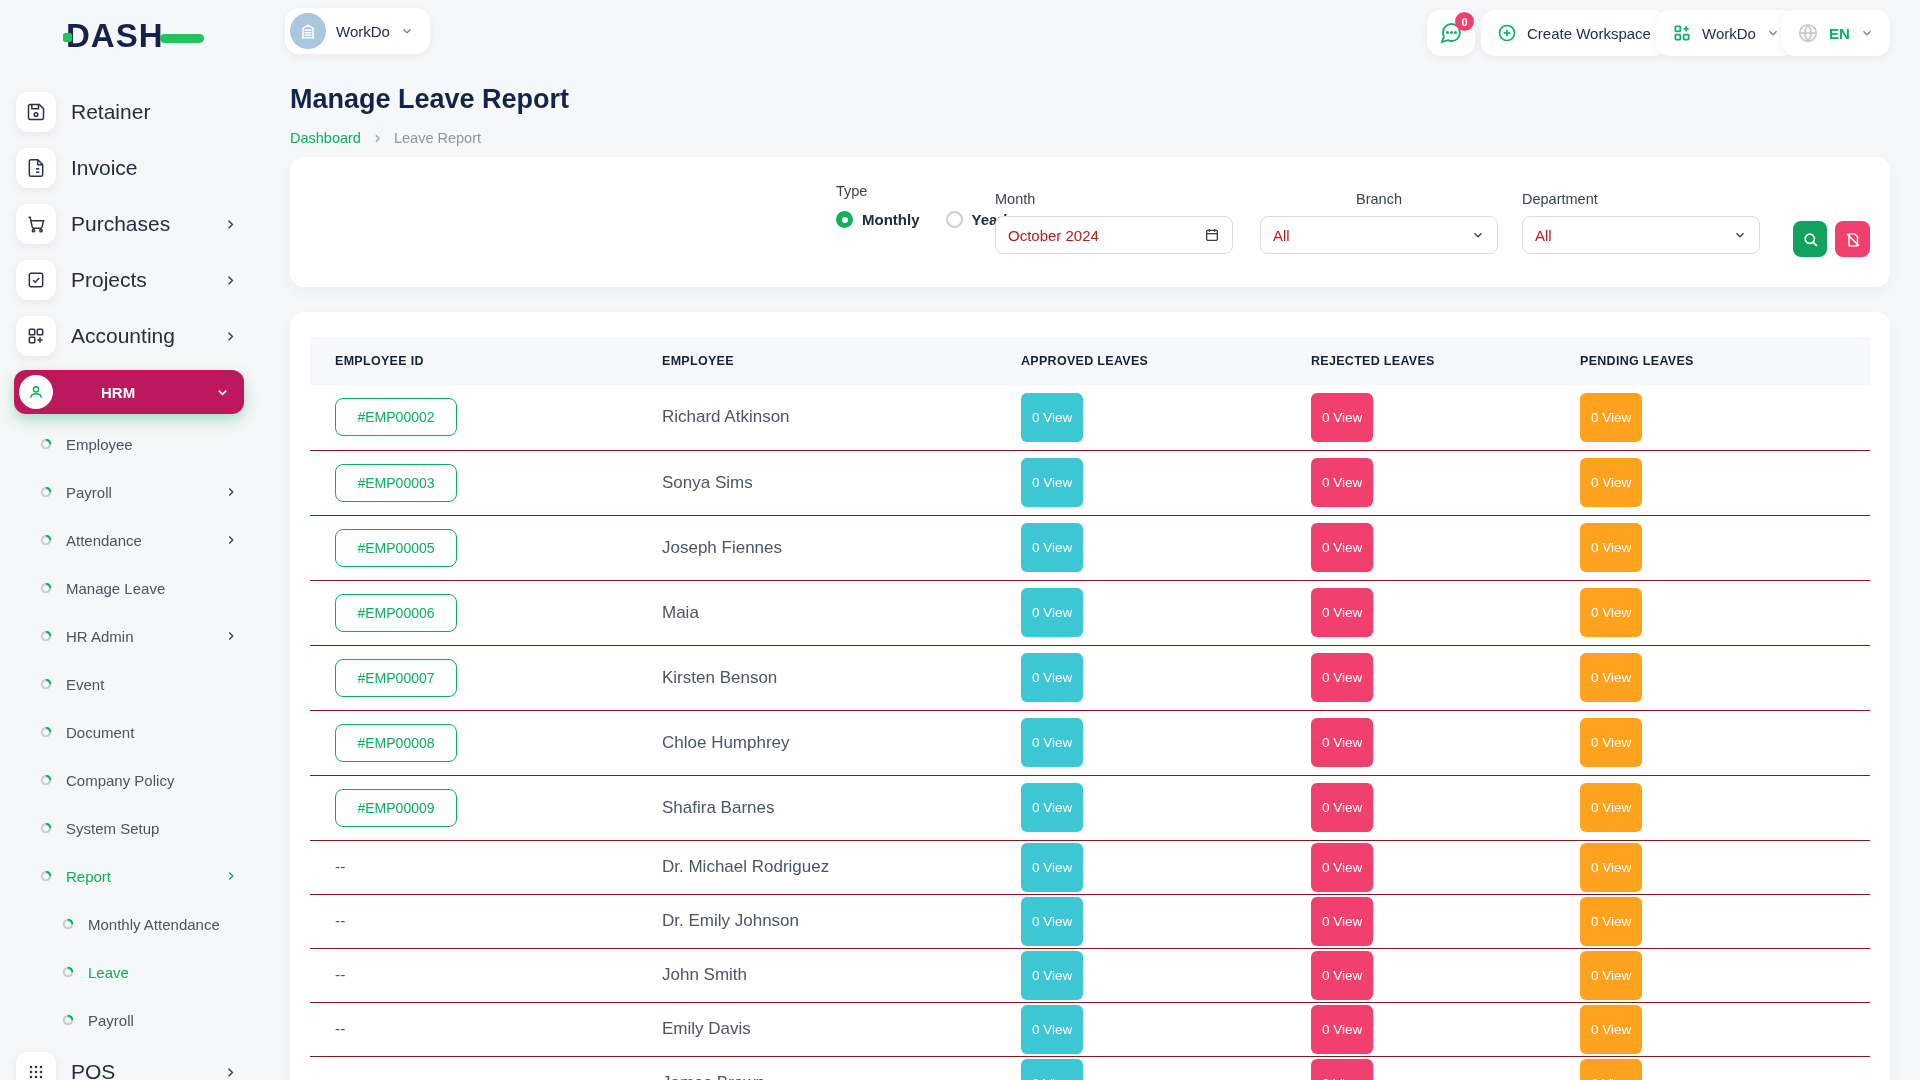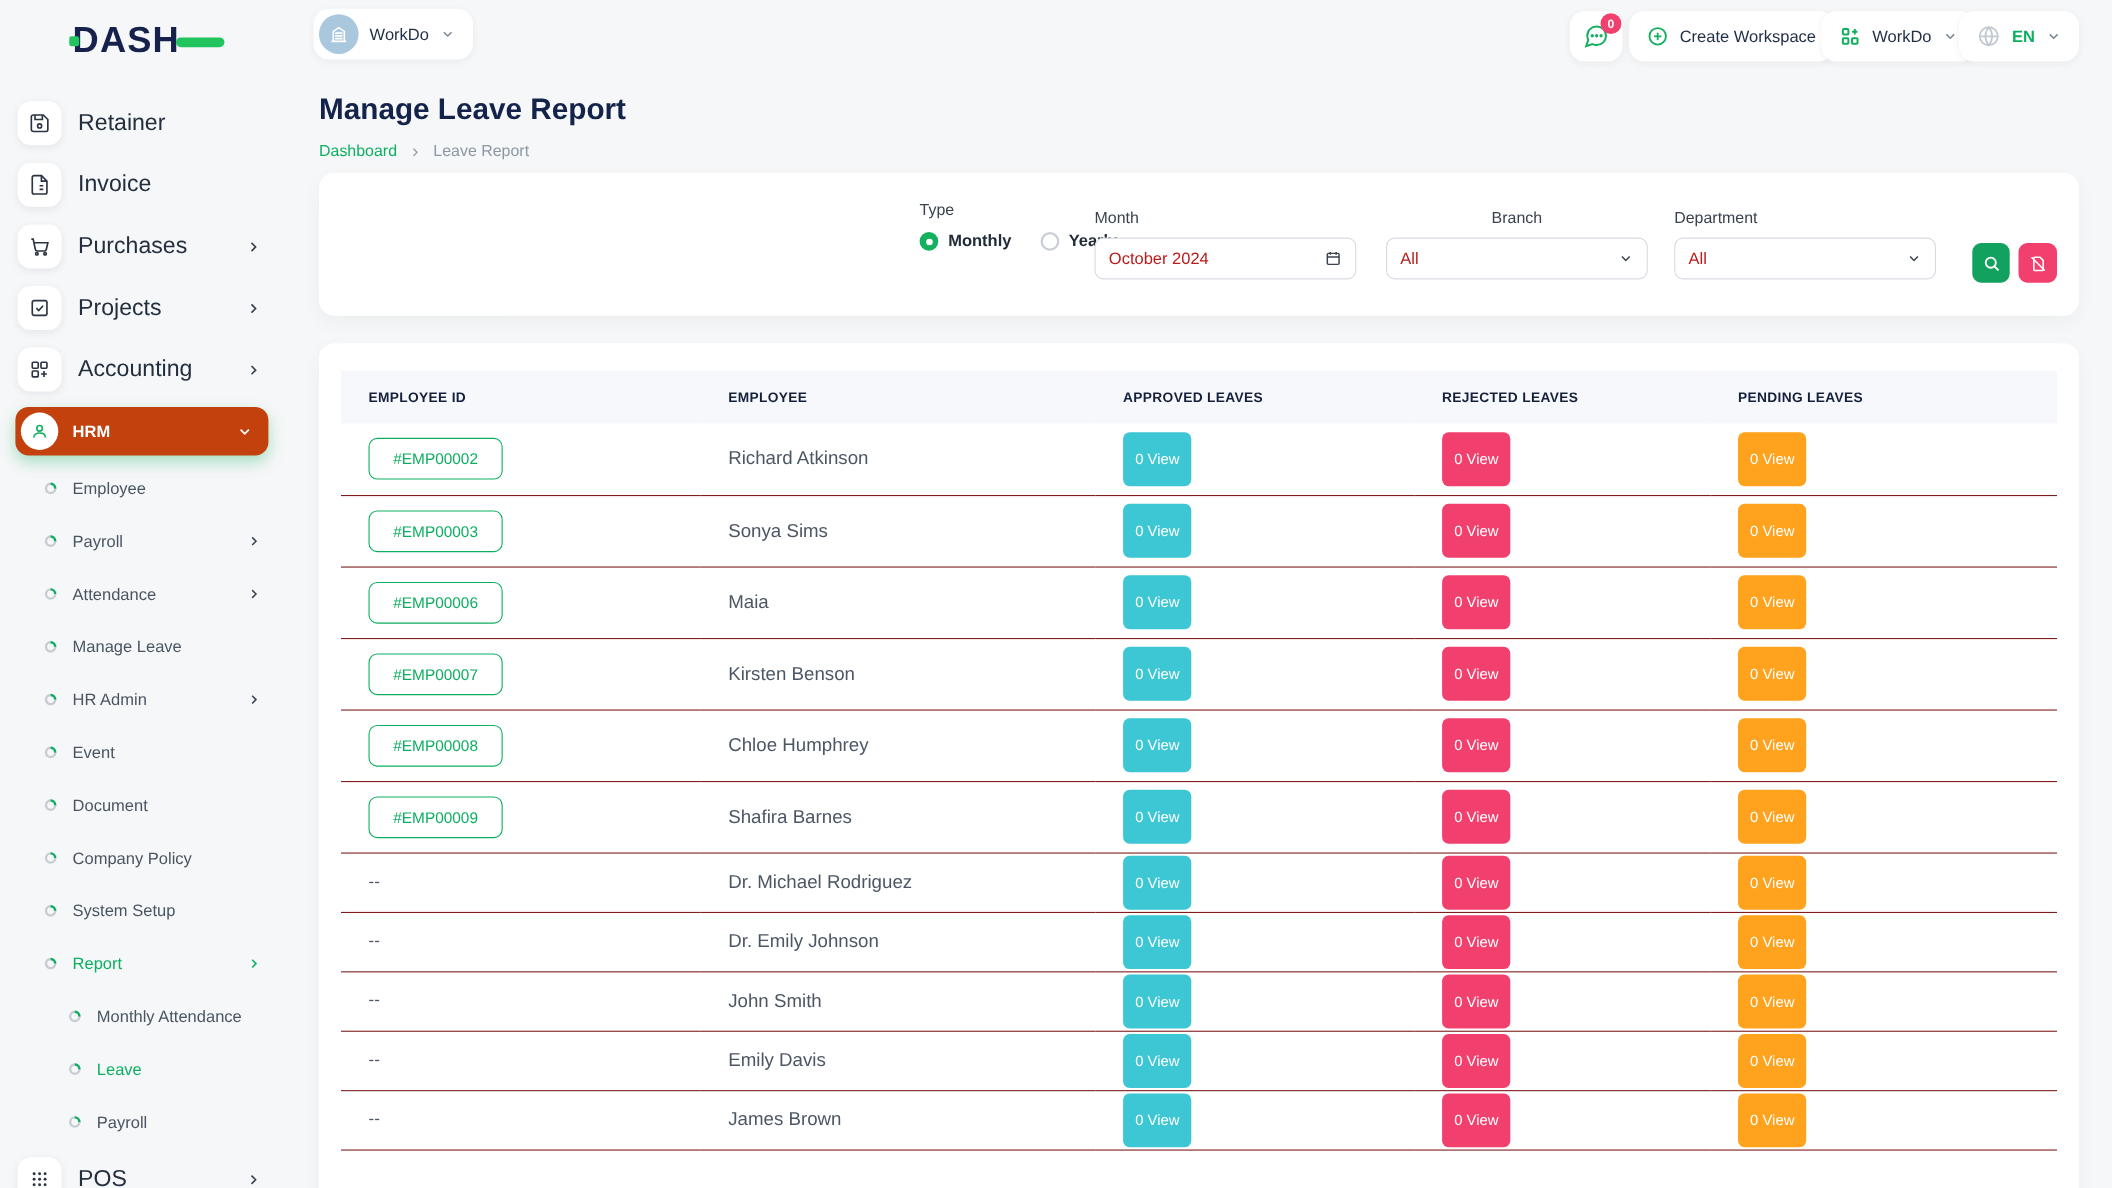--- a/index.html
+++ b/index.html
@@ -40,22 +40,22 @@
   .side-item { height:56px; display:flex; align-items:center; padding:0 22px 0 16px; cursor:pointer; }
   .tile {
     width:40px; height:40px; background:#fff; border-radius:12px;
     box-shadow:0 2px 8px rgba(20,30,60,.08); display:flex; align-items:center; justify-content:center;
     flex:0 0 40px;
   }
   .side-label { margin-left:15px; font-size:21px; font-weight:500; color:#232e3e; }
   .side-arrow { margin-left:auto; display:flex; color:#3a4350; }
   .hrm-wrap { height:56px; display:flex; align-items:center; padding:0 16px 0 14px; }
   .hrm-pill {
-    flex:1; height:44px; background:#c2410c; border-radius:12px; display:flex; align-items:center;
-    padding:0 14px 0 5px; box-shadow:0 6px 14px rgba(18,176,95,.35); cursor:pointer;
+    flex:1; height:44px; background:#be185d; border-radius:12px; display:flex; align-items:center;
+    padding:0 14px 0 5px; box-shadow:0 6px 14px rgba(18,176,95,.35); cursor:pointer;gap:35px;
   }
   .hrm-tile { width:34px; height:34px; border-radius:50%; background:#fff; display:flex; align-items:center; justify-content:center; }
   .hrm-label { margin-left:13px; color:#fff; font-weight:700; font-size:15px; }
   .hrm-arrow { margin-left:auto; display:flex; color:#fff; }
   .sub-item { height:48px; display:flex; align-items:center; padding:0 22px 0 40px; cursor:pointer; }
   .sub-item .side-label { margin-left:14px; font-size:15px; font-weight:400; color:#4a5462; }
   .sub2 { padding-left:62px; }
   .sub-item.active .side-label { color:#0caf60; }
   .sub-item.active .side-arrow { color:#0caf60; }
 
@@ -574,20 +574,27 @@
         <td><span class="badge pending">0 View</span></td>
       </tr>
       <tr class="row-chip">
         <td><span class="emp-chip">#EMP00003</span></td>
         <td><span class="emp-name">Sonya Sims</span></td>
         <td><span class="badge approved">0 View</span></td>
         <td><span class="badge rejected">0 View</span></td>
         <td><span class="badge pending">0 View</span></td>
       </tr>
       <tr class="row-chip">
+        <td><span class="emp-chip">#EMP00005</span></td>
+        <td><span class="emp-name">Joseph Fiennes</span></td>
+        <td><span class="badge approved">0 View</span></td>
+        <td><span class="badge rejected">0 View</span></td>
+        <td><span class="badge pending">0 View</span></td>
+      </tr>
+      <tr class="row-chip">
         <td><span class="emp-chip">#EMP00006</span></td>
         <td><span class="emp-name">Maia</span></td>
         <td><span class="badge approved">0 View</span></td>
         <td><span class="badge rejected">0 View</span></td>
         <td><span class="badge pending">0 View</span></td>
       </tr>
       <tr class="row-chip">
         <td><span class="emp-chip">#EMP00007</span></td>
         <td><span class="emp-name">Kirsten Benson</span></td>
         <td><span class="badge approved">0 View</span></td>

